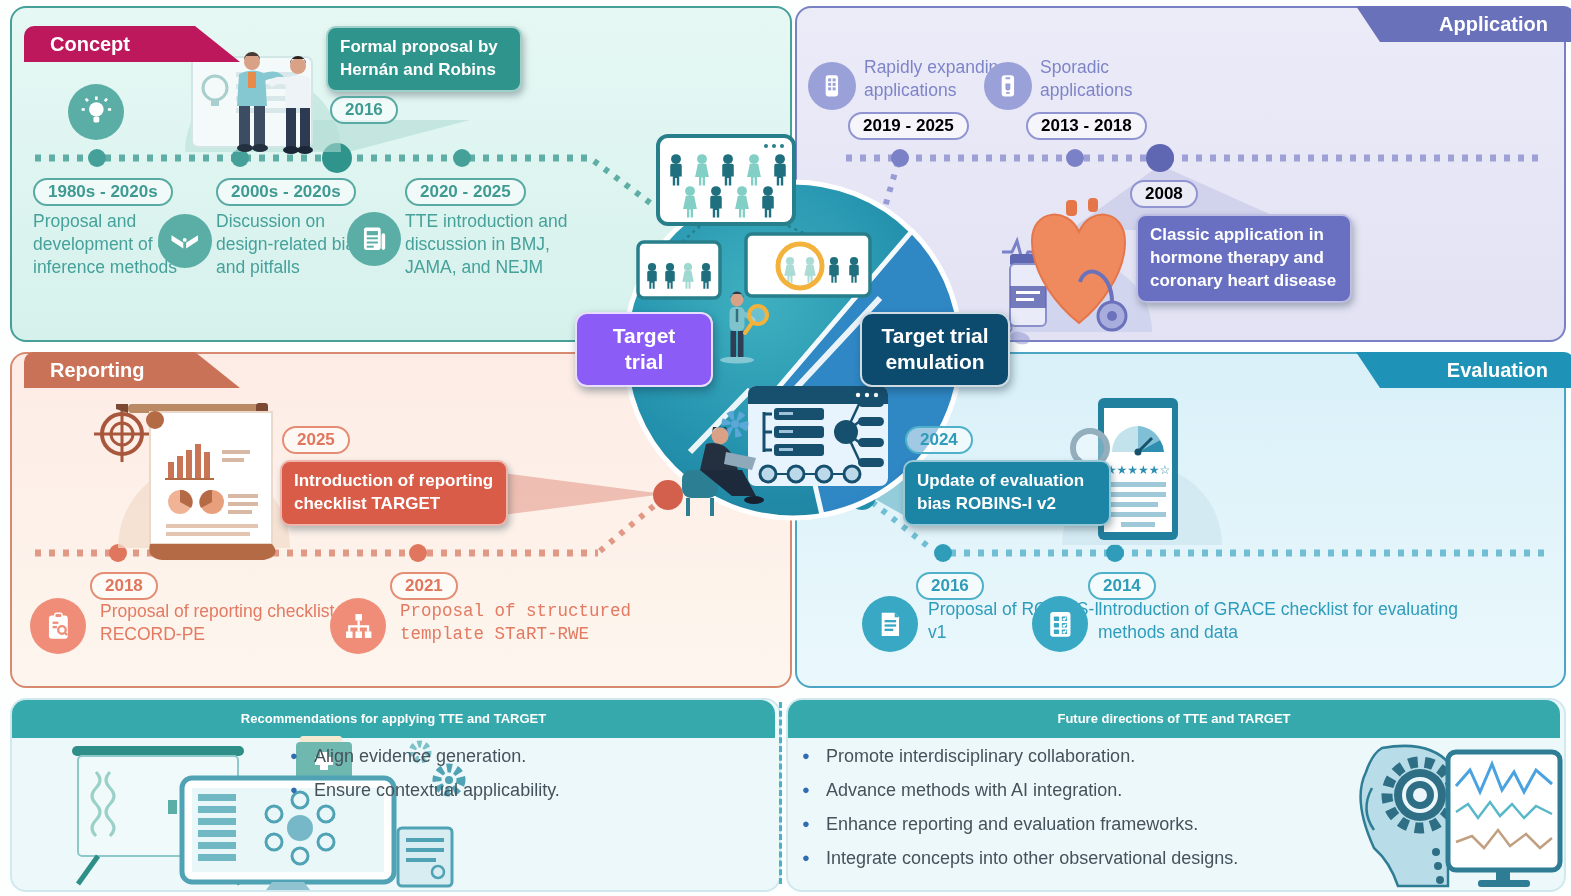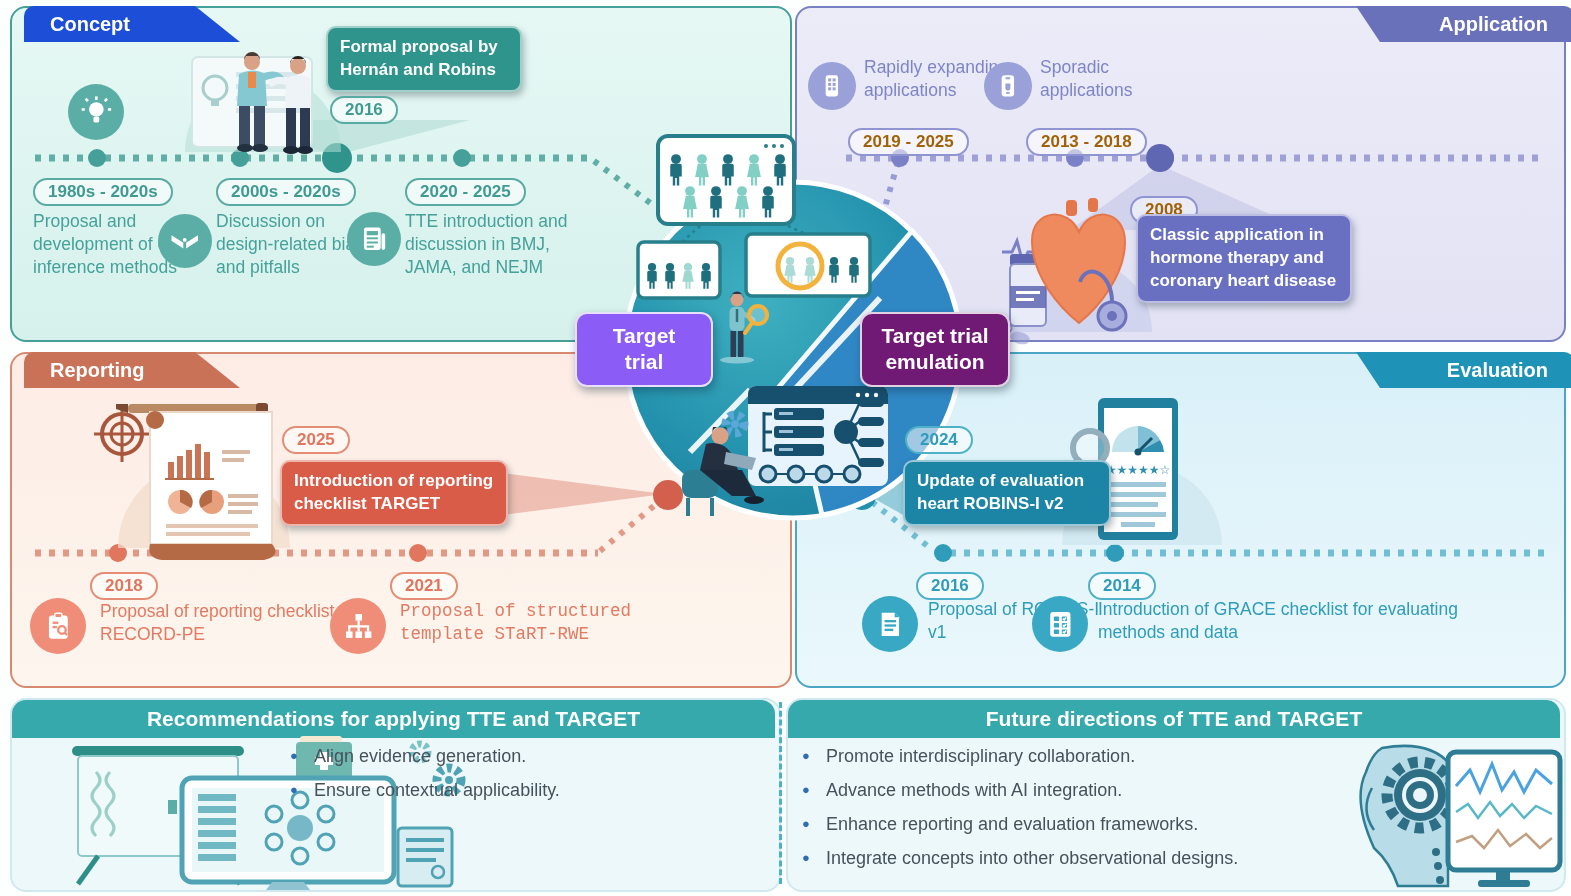--- a/index.html
+++ b/index.html
@@ -9,49 +9,49 @@
   .panel.c{background:linear-gradient(180deg,#e6f8f4,#d6f1ec);border:2.5px solid #45a099;}
   .panel.a{background:linear-gradient(180deg,#ecebf8,#e2e2f4);border:2.5px solid #7a80c4;}
   .panel.r{background:linear-gradient(180deg,#fdece5,#fdf6ee);border:2.5px solid #d88a70;}
   .panel.e{background:linear-gradient(180deg,#d9f0f8,#eaf8fc);border:2.5px solid #4aa6c4;}
   .band{position:absolute;background:#edf8fb;border:2px solid #cfe9ef;border-radius:16px;}
   .bandhead{position:absolute;background:#36a9ad;border-radius:14px 14px 0 0;}
   .divider{position:absolute;width:0;border-left:3px dashed #49b2c4;}
   .tab{position:absolute;color:#fff;font-weight:bold;font-size:20px;line-height:36px;}
   .tab.lft{clip-path:polygon(0 0,calc(100% - 45px) 0,100% 100%,0 100%);padding-left:26px;border-radius:10px 0 0 0;}
   .tab.rgt{clip-path:polygon(0 0,100% 0,100% 100%,24px 100%);text-align:right;padding-right:26px;border-radius:0 10px 0 0;}
-  .tab.c{background:#1d4ed8;}
+  .tab.c{background:#be185d;margin-top:20px;}
   .tab.a{background:#6971ba;}
   .tab.r{background:#c97257;}
   .tab.e{background:#1f93b7;}
   .pill{position:absolute;white-space:nowrap;font-weight:bold;font-size:17px;padding:2px 13px;border-radius:16px;background:rgba(255,255,255,.55);border:2.5px solid;}
   .pill.c{color:#3f9a92;border-color:#58aaa2;}
-  .pill.a{color:#a16207;border-color:#9095d2;margin-top:16px;}
+  .pill.a{color:#000000;border-color:#9095d2;}
   .pill.r{color:#e0765d;border-color:#e58d74;}
   .pill.e{color:#2f9cba;border-color:#4fb0c9;}
   .desc{position:absolute;font-size:17.5px;line-height:1.32;}
   .desc.c{color:#45a19a;}
   .desc.a{color:#7e84c8;}
   .desc.r{color:#e37a61;}
   .desc.e{color:#2e9cbb;}
   .co{position:absolute;color:#fff;font-weight:bold;font-size:17px;line-height:1.35;padding:8px 12px;border-radius:10px;border:2px solid rgba(255,255,255,.55);box-shadow:2px 4px 7px rgba(40,60,70,.35);}
   .co.c{background:#2f948b;}
   .co.a{background:#6a70c1;}
   .co.r{background:#d95c48;}
   .co.e{background:#1c84a4;}
   .icircle{position:absolute;border-radius:50%;display:flex;align-items:center;justify-content:center;}
   .icircle svg{width:62%;height:62%;}
   .icircle.c{background:#5aaea6;}
   .icircle.a{background:#9aa0d8;}
   .icircle.r{background:#ef8d78;}
   .icircle.e{background:#39a8c4;}
   .centerlabel{position:absolute;color:#fff;font-weight:bold;font-size:21px;line-height:1.25;text-align:center;padding:9px 14px;border-radius:12px;border:2.5px solid rgba(255,255,255,.8);box-shadow:2px 4px 8px rgba(20,50,70,.4);}
   .centerlabel.tt{background:#8b5cf6;}
-  .centerlabel.tte{background:#701a75;}
-  .bandtitle{position:absolute;color:#fff;font-weight:bold;font-size:21px;line-height:38px;text-align:center;}
+  .centerlabel.tte{background:#0c4a6e;}
+  .bandtitle{position:absolute;color:#fff;font-weight:bold;font-size:13px;line-height:38px;text-align:center;}
   ul.bullets{position:absolute;list-style:none;margin:0;padding:0;}
   ul.bullets li{position:relative;padding-left:24px;font-size:18px;color:#46525a;margin-bottom:13px;}
   ul.bullets li::before{content:"●";position:absolute;left:0;top:2px;font-size:13px;color:#2f6cb0;}
 </style>
 </head>
 <body>
 
 <div class="canvas">
 
   <div class="layer">
@@ -494,21 +494,21 @@
           <rect x="16.5" y="15.5" width="4.5" height="4.5"></rect>
       <g stroke="#fff" stroke-width="1.6" fill="none">
             <line x1="12.2" y1="8" x2="12.2" y2="15.5"></line>
             <path d="M5.7,15.5 V12 H18.7 V15.5"></path>
           </g>
         </svg>
     </div>
     <div class="desc r" style="left:400px;top:600px;width:245px;font-family:Liberation Mono, monospace;">Proposal of structured template STaRT-RWE</div>
 
     <div class="pill e" style="left:905px;top:426px;">2024</div>
-    <div class="co e" style="left:903px;top:460px;width:180px;">Update of evaluation heart ROBINS-I v2</div>
+    <div class="co e" style="left:903px;top:460px;width:180px;">Update of evaluation bias ROBINS-I v2</div>
     <div class="pill e" style="left:916px;top:572px;">2016</div>
     <div class="icircle e" style="left:862px;top:596px;width:56px;height:56px;">
       <svg viewBox="0 0 24 24" fill="#fff">
           <path d="M6,4 H15 L18,7 V20 H6 Z"></path>
           <polygon points="15,4 15,7 18,7" fill="#39a8c4"></polygon>
       <g fill="#39a8c4">
             <rect x="8" y="9" width="8" height="1.6"></rect>
             <rect x="8" y="12" width="8" height="1.6"></rect>
             <rect x="8" y="15" width="6" height="1.6"></rect>
           </g>

